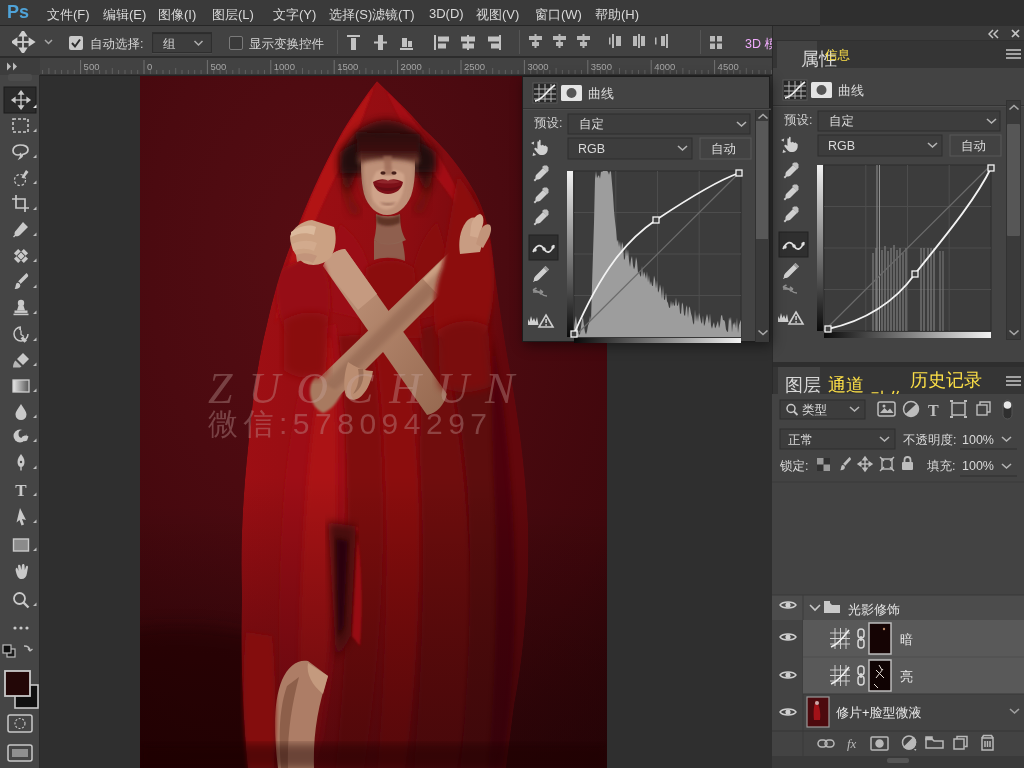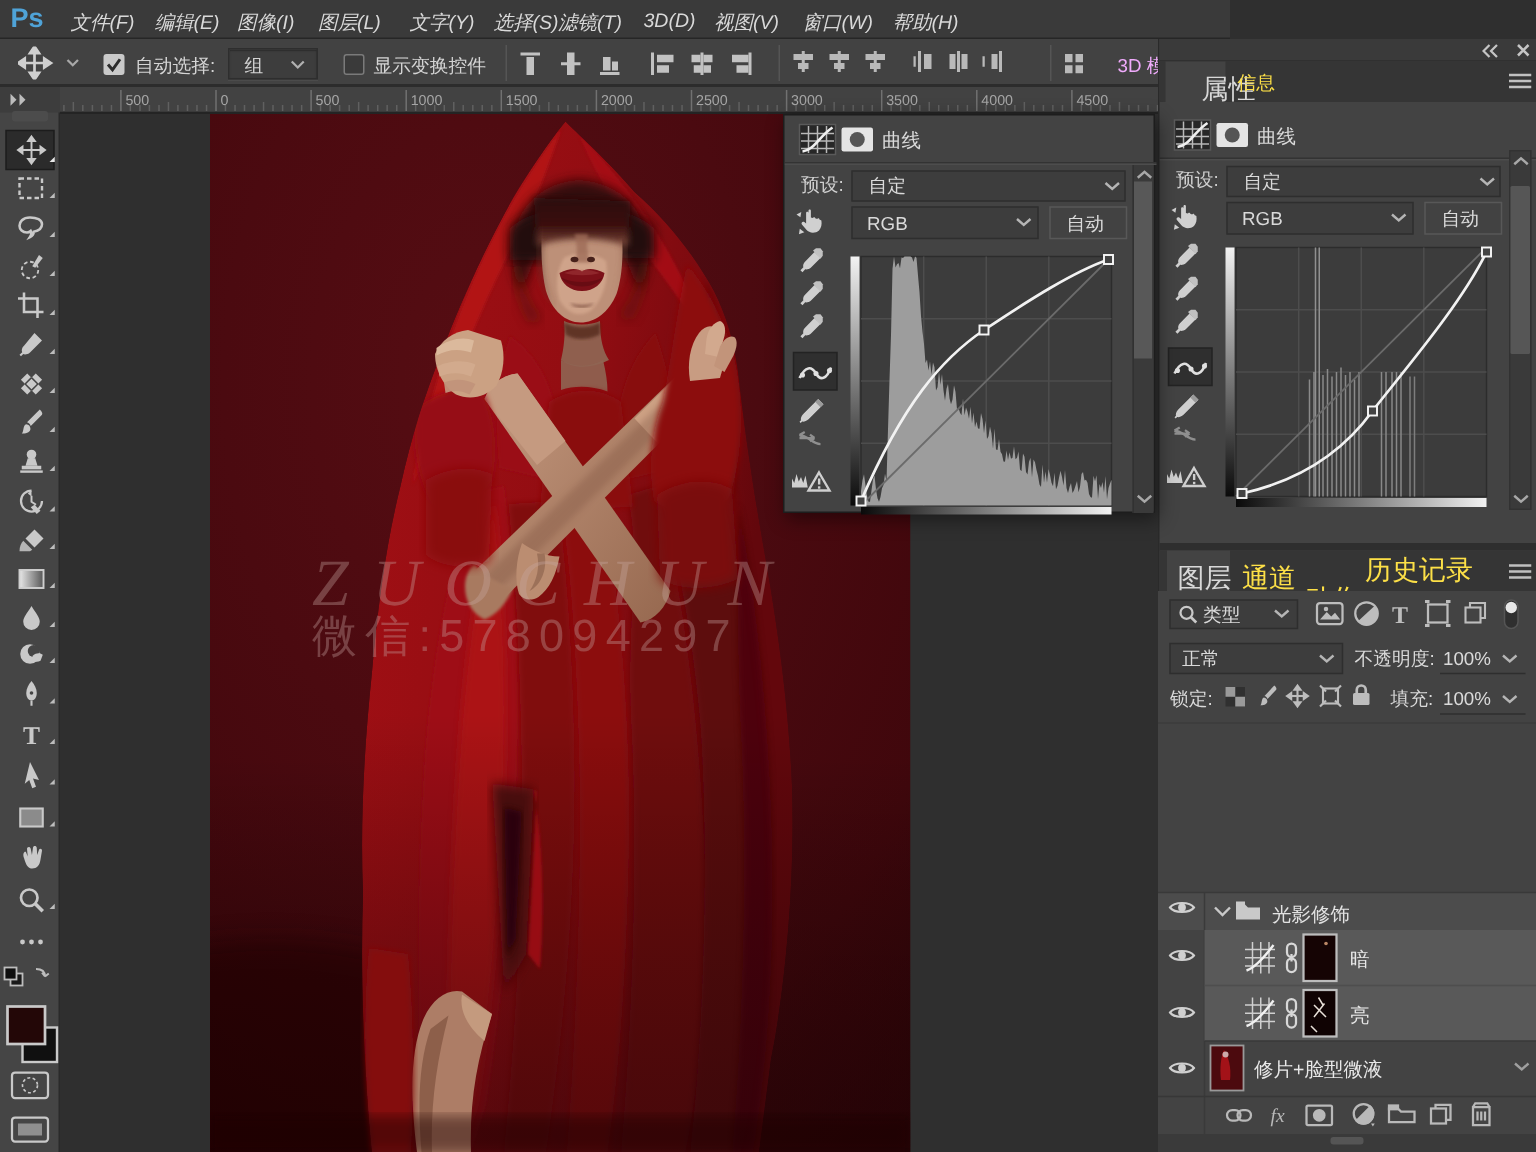--- a/index.html
+++ b/index.html
@@ -1,20 +1,20 @@
 <!DOCTYPE html>
 <html><head>
 <meta charset="utf-8">
 <style>
   * { margin:0; padding:0; box-sizing:border-box; }
   html,body { width:1024px; height:768px; overflow:hidden; }
   body { font-family:"Liberation Sans", sans-serif; background:#2f2f2f; position:relative; }
   .abs { position:absolute; }
   #menubar { position:absolute; left:0; top:0; width:820px; height:26px; background:#3a3a3a; border-bottom:1px solid #262626; }
-  #menubar .mi { position:absolute; top:6px; font-size:13px; color:#d9d9d9; white-space:nowrap;font-style:italic; }
+  #menubar .mi { position:absolute; top:6px; font-size:13px; color:#d9d9d9; white-space:nowrap; }
   #optbar { position:absolute; left:0; top:26px; width:1024px; height:32px; background:#424242; border-bottom:2px solid #2c2c2c;text-decoration:underline; }
   #optbar .t { position:absolute; font-size:12.5px; color:#d4d4d4; top:10px; white-space:nowrap; }
   .vsep { position:absolute; width:1px; background:#555; top:4px; height:24px; }
   .field { position:absolute; background:#3d3d3d; border:1px solid #2e2e2e; box-shadow:inset 0 1px 1px rgba(0,0,0,0.3), 0 1px 0 rgba(255,255,255,0.05); }
   .ptxt { position:absolute; font-size:18px; color:#d8d8d8; white-space:nowrap; }
   .dim { color:#fde047; }
 </style>
 </head>
 <body>
 

